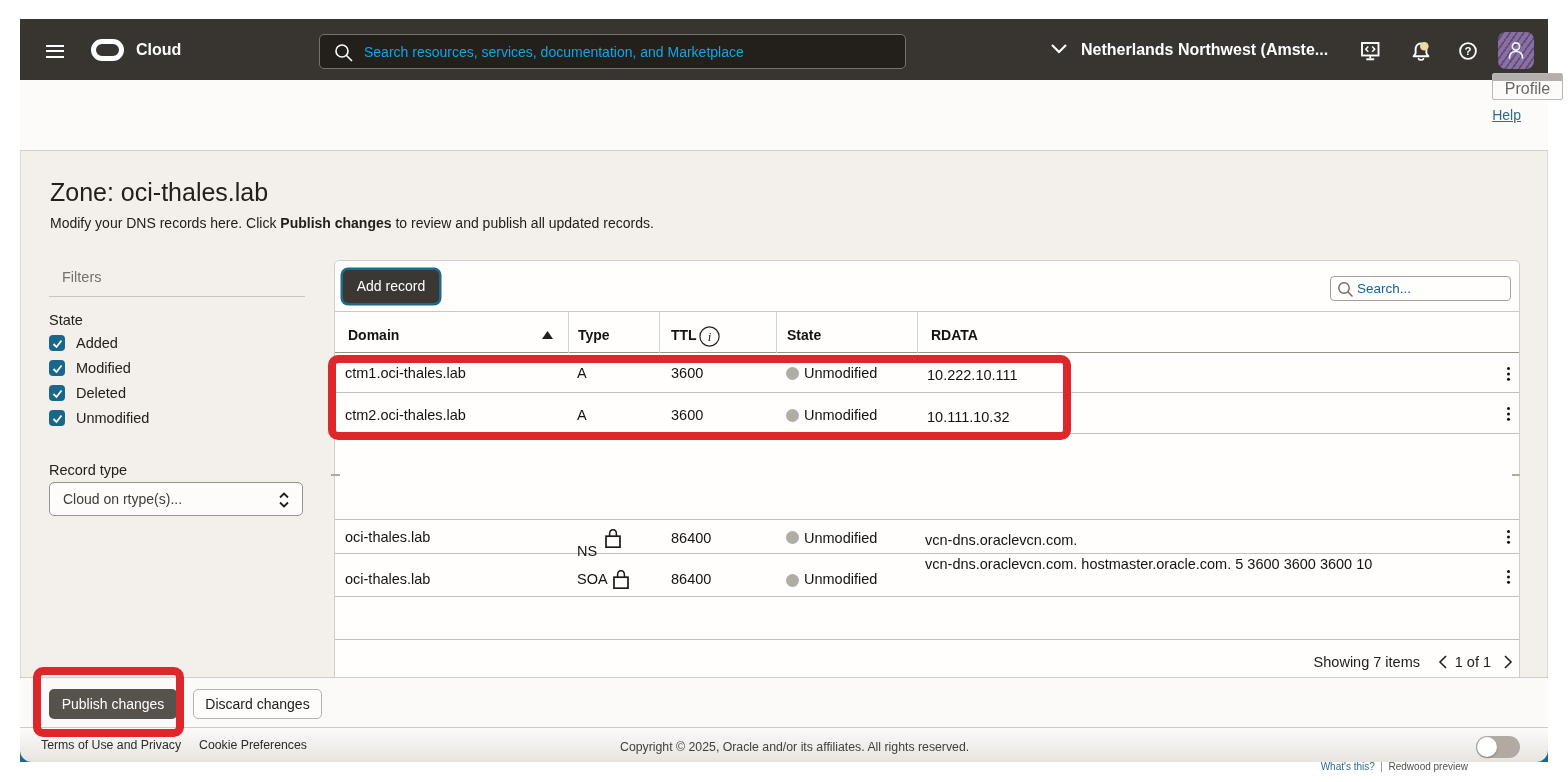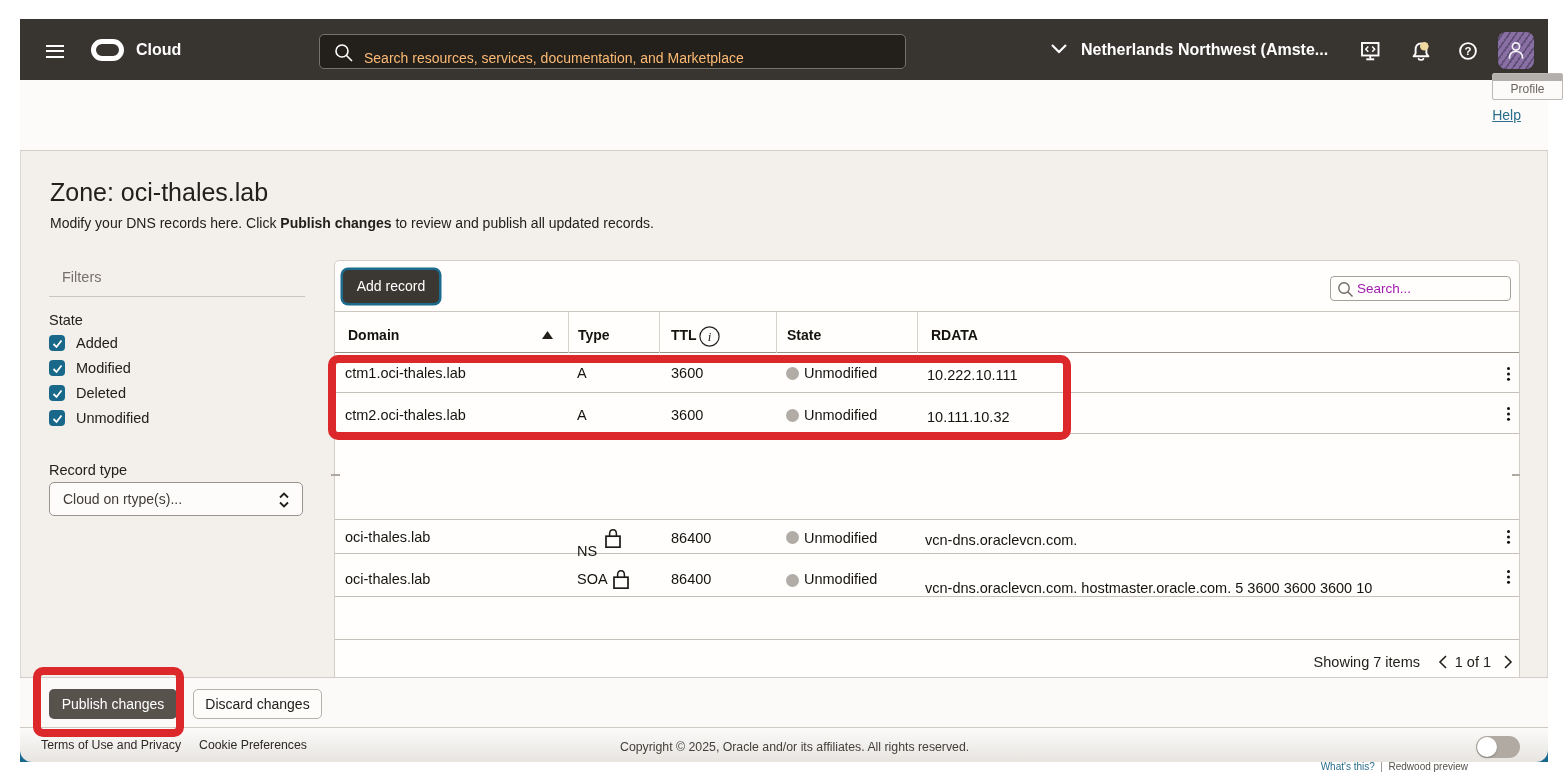--- a/index.html
+++ b/index.html
@@ -9,29 +9,29 @@
   #win { position:absolute; left:20px; top:19px; width:1528px; height:743px; background:#f3f0ec; border:1px solid #dcd7d2; border-bottom:none; }
   
   #teal { position:absolute; left:20px; top:740px; width:1528px; height:22px; background:#19698e; }
 
   
   #topbar { position:absolute; left:20px; top:19px; width:1528px; height:61px; background:#383430; }
   .hamb { position:absolute; left:26px; width:17.5px; height:2px; background:#fff; }
   #ologo { position:absolute; left:71px; top:20px; width:33px; height:22px; border:5px solid #fff; border-radius:11px; }
   #cloudtxt { position:absolute; left:116px; top:22px; color:#ffffff; font-size:16px; font-weight:bold; }
   #searchbox { position:absolute; left:299px; top:14.5px; width:587px; height:35px; background:#23201c; border:1px solid #76716b; border-radius:5px; }
-  #searchbox .ph { position:absolute; left:44px; top:9px; color:#fdba74; font-size:14px;margin-top:6px; }
+  #searchbox .ph { position:absolute; left:44px; top:9px; color:#0ea5e9; font-size:14px; }
 
   #regchev { position:absolute; left:1031px; top:25px; }
   #regiontxt { position:absolute; left:1061px; top:22px; color:#fff; font-size:16px; font-weight:bold; }
   #avatar { position:absolute; left:1478px; top:12.5px; width:36px; height:37px; border-radius:8px; overflow:hidden;
             background:repeating-linear-gradient(125deg, #8a6fa4 0px, #8a6fa4 3.8px, #615078 3.8px, #615078 5.6px); }
   #tooltip { position:absolute; z-index:90; left:1492px; top:73px; width:71px; height:27px; border:1px solid #bcb8b4;
              background:linear-gradient(#b2afac 0px,#b2afac 7px,#fcfbfa 7px); border-radius:2px;
-             color:#6b6661; font-size:12px; text-align:center; line-height:30px; }
+             color:#6b6661; font-size:16px; text-align:center; line-height:30px; }
 
   
   #pagehead { position:absolute; left:20px; top:80px; width:1528px; height:71px; background:#fcfbf9; border-bottom:1px solid #d2cdc8; }
   #pagehead h1 { position:absolute; left:30px; top:20px; font-size:28px; font-weight:normal; color:#23201c; letter-spacing:0.2px; }
   #helplink { position:absolute; right:27px; top:27px; font-size:14px; color:#2b6d8d; text-decoration:underline; }
 
   
   #zoneh { position:absolute; left:50px; top:178px; font-size:25px; color:#23201c; font-weight:normal; }
   #zonesub { position:absolute; left:50px; top:215px; font-size:14px; color:#23201c; }
 
@@ -44,21 +44,21 @@
   .cblab { position:absolute; left:76px; font-size:14.5px; color:#23201c; }
   #rtypeh { position:absolute; left:49px; top:462px; font-size:14.5px; color:#23201c; }
   #rsel { position:absolute; left:49px; top:482px; width:254px; height:34px; background:#fdfcfb; border:1px solid #99948e; border-radius:5px; }
   #rsel .ph { position:absolute; left:13px; top:8px; font-size:14px; color:#3f3b36; }
 
   
   #panel { position:absolute; left:334px; top:260px; width:1186px; height:424px; background:#fffefd; border:1px solid #d2cdc7; border-radius:5px; }
   #addrec { position:absolute; left:8px; top:9px; width:96px; height:33px; background:#3b3733; color:#fff; font-size:14px;
             border-radius:5px; box-shadow:0 0 0 2.5px #1d6b8c; text-align:center; line-height:33px; }
   #tsearch { position:absolute; right:8px; top:15px; width:181px; height:25px; background:#fffefd; border:1px solid #a5a09a; border-radius:4px; }
-  #tsearch .ph { position:absolute; left:26px; top:4px; font-size:13.5px; color:#a21caf; }
+  #tsearch .ph { position:absolute; left:26px; top:4px; font-size:13.5px; color:#0369a1; }
   #thead { position:absolute; left:0px; top:50px; width:1184px; height:42px; border-top:1px solid #ccc7c1; border-bottom:1px solid #97918a; }
   .hsep { position:absolute; top:0px; width:1px; height:41px; background:#d8d3cd; }
   .hcell { position:absolute; top:14.5px; font-size:14px; font-weight:bold; color:#16130f; }
   .row { position:absolute; left:0; width:1184px; border-bottom:1px solid #c5c0ba; }
   .cell { position:absolute; font-size:14.5px; color:#16130f; }
   .dot { position:absolute; width:13px; height:13px; border-radius:50%; background:#b2aca6; }
   .kebab { position:absolute; left:1172px; width:3.4px; height:3.4px; border-radius:50%; background:#100d0a;
            box-shadow:0 5.4px 0 #100d0a, 0 10.8px 0 #100d0a; }
   #pgfoot { position:absolute; left:0; top:379px; width:1184px; height:43px; font-size:14.5px; color:#23201c; }
 
@@ -239,21 +239,21 @@
   <div class="row" style="top:293px;height:43px">
     <div class="cell" style="left:10px;top:17px">oci-thales.lab</div>
     <div class="cell" style="left:242px;top:17px">SOA</div>
     <svg class="abs" style="left:278px;top:14.5px" width="16" height="20" viewBox="0 0 16 20">
         <rect x="1" y="8.2" width="14" height="11" fill="none" stroke="#1c1916" stroke-width="1.7"></rect>
         <path d="M4.6 8 L4.6 5.8 C4.6 3.2 6 1.7 8 1.7 C10 1.7 11.4 3.2 11.4 5.8 L11.4 8" fill="none" stroke="#1c1916" stroke-width="1.5"></path>
       </svg>
     <div class="cell" style="left:336px;top:17px">86400</div>
     <div class="dot" style="left:451px;top:19.5px"></div>
     <div class="cell" style="left:469px;top:17px">Unmodified</div>
-    <div class="cell" style="left:590px;top:26px">vcn-dns.oraclevcn.com. hostmaster.oracle.com. 5 3600 3600 3600 10</div>
+    <div class="cell" style="left:590px;top:2px">vcn-dns.oraclevcn.com. hostmaster.oracle.com. 5 3600 3600 3600 10</div>
     <div class="kebab" style="top:16px"></div>
   </div>
   <div class="row" style="top:336px;height:43px;border-color:#c5c0ba"></div>
   <div id="pgfoot">
     <span class="abs" style="right:99px;top:14px">Showing 7 items</span>
     <svg class="abs" style="right:71px;top:14px" width="10" height="16" viewBox="0 0 10 16">
         <path d="M8 2 L2 8 L8 14" fill="none" stroke="#23201c" stroke-width="1.6"></path>
       </svg>
     <span class="abs" style="right:28px;top:14px">1 of 1</span>
     <svg class="abs" style="right:6px;top:14px" width="10" height="16" viewBox="0 0 10 16">

